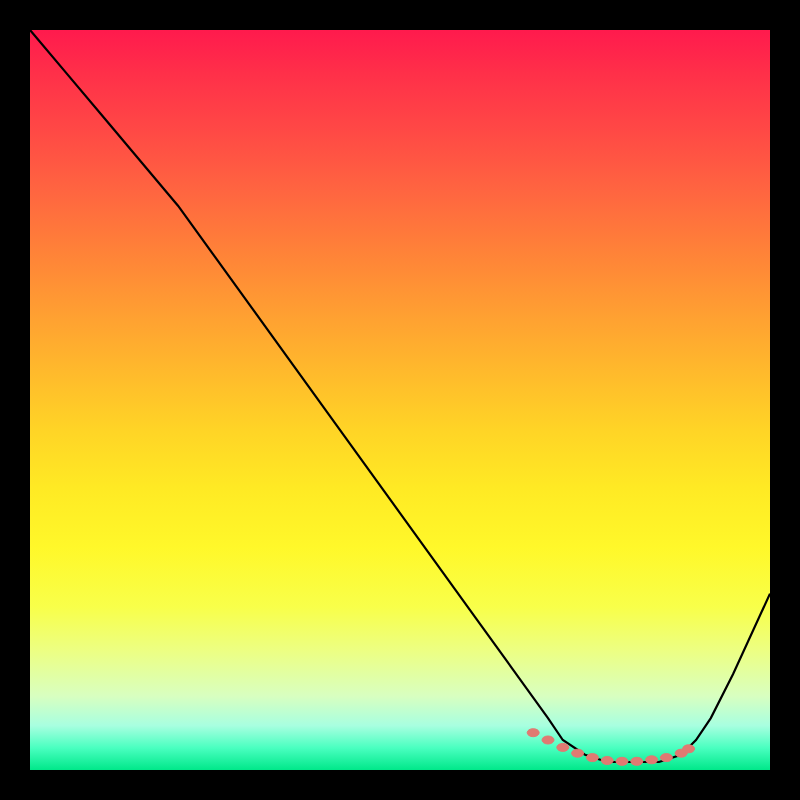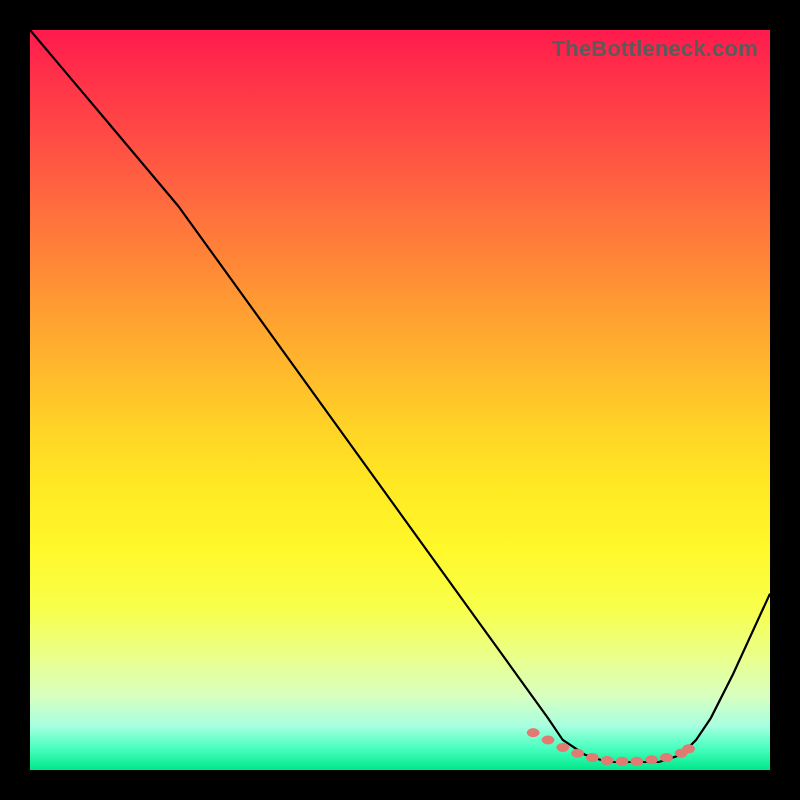--- a/index.html
+++ b/index.html
@@ -63,21 +63,20 @@
     stroke: #e07a72;
   }
 </style>
 </head>
 <body>
 
 <div class="frame">
 
   <div class="plot-area">
 
-    <div class="watermark">TheBottleneck.com</div>
 
     <svg class="curve" viewBox="0 0 740 740" preserveAspectRatio="none">
       <path class="curve-path" d="M0.0 0.0 L37.0 43.9 L74.0 87.8 L111.0 131.8 L148.0 175.7 L185.0 226.9 L222.0 278.2 L259.0 329.4 L296.0 380.6 L333.0 431.9 L370.0 483.1 L407.0 534.4 L444.0 585.6 L481.0 636.8 L518.0 688.1 L532.8 710.0 L555.0 724.7 L577.2 732.0 L592.0 732.0 L606.8 732.0 L629.0 732.0 L651.2 724.7 L666.0 710.0 L680.8 688.1 L703.0 644.2 L740.0 563.6"></path>
       <g>
           <ellipse class="marker" cx="503.2" cy="702.7" rx="6" ry="4"></ellipse>
           <ellipse class="marker" cx="518.0" cy="710.0" rx="6" ry="4"></ellipse>
           <ellipse class="marker" cx="532.8" cy="717.4" rx="6" ry="4"></ellipse>
           <ellipse class="marker" cx="547.6" cy="723.2" rx="6" ry="4"></ellipse>
           <ellipse class="marker" cx="562.4" cy="727.6" rx="6" ry="4"></ellipse>
           <ellipse class="marker" cx="577.2" cy="730.5" rx="6" ry="4"></ellipse>

